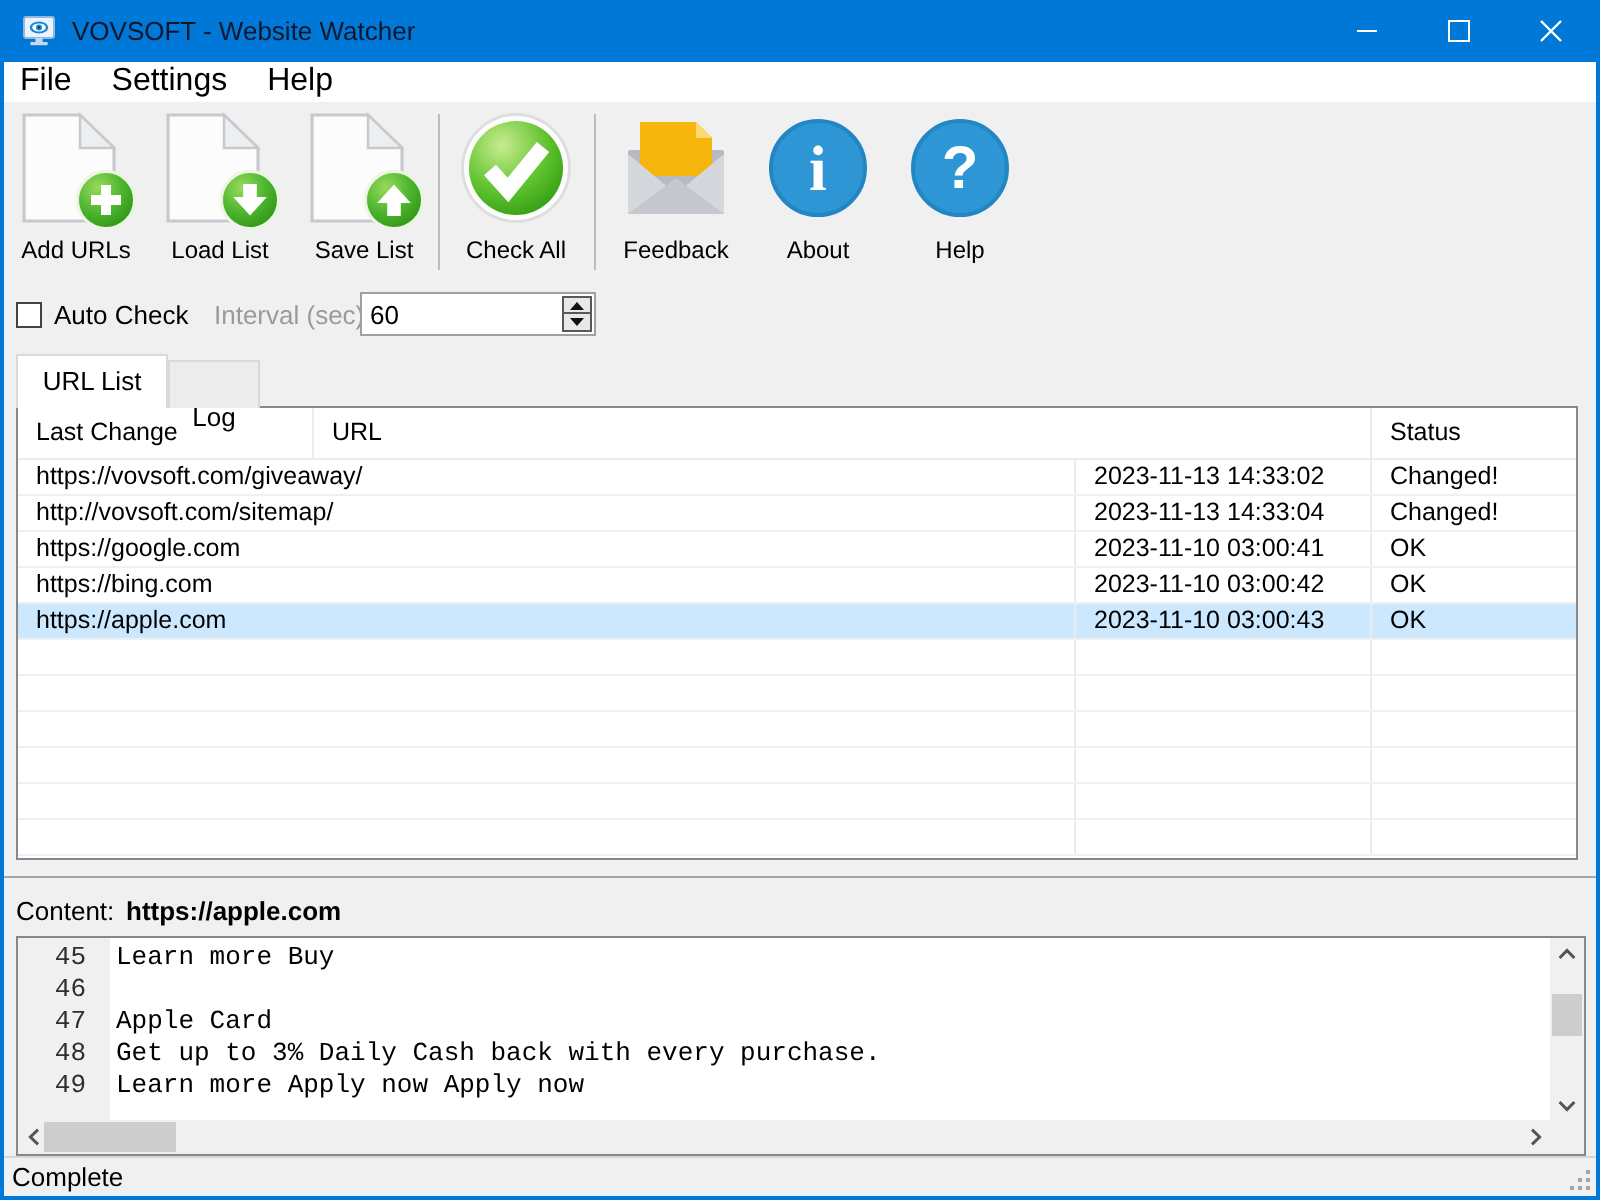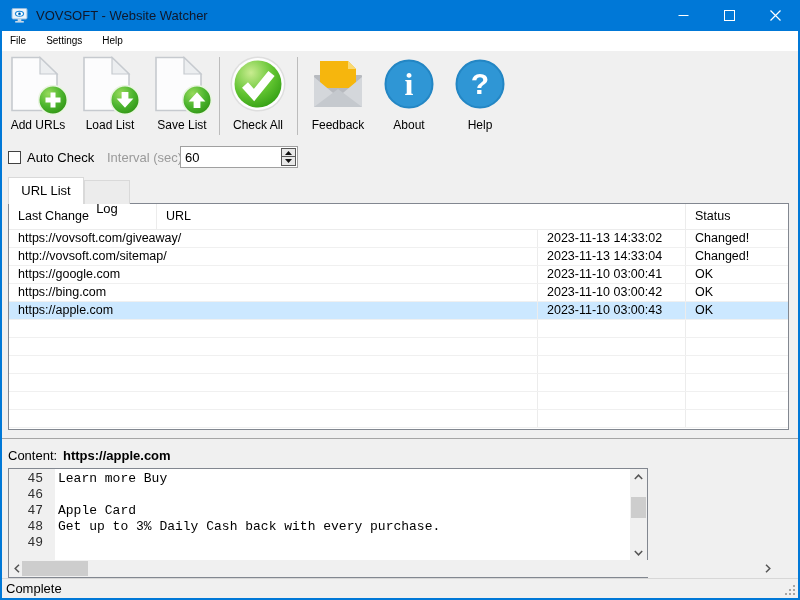--- a/index.html
+++ b/index.html
@@ -10,21 +10,21 @@
 
   
   .titlebar { position:absolute; top:0; left:0; width:796px; height:31px; background:#0078d7; }
   .app-icon { position:absolute; left:9px; top:7px; width:17px; height:17px; }
   .window-title { position:absolute; left:34px; top:0; height:31px; line-height:31px; color:#0f172a; font-size:13px; }
   .caption-buttons { position:absolute; right:0; top:0; height:31px; display:flex; }
   .cap-btn { width:46px; height:31px; display:flex; align-items:center; justify-content:center; }
 
   
   .menubar { position:absolute; top:31px; left:0; width:796px; height:20px; background:#fff; display:flex; align-items:center; }
-  .menu-item { padding:0 10px; height:20px; line-height:20px; font-size:10px; }
+  .menu-item { padding:0 10px; height:20px; line-height:20px; font-size:16px; }
   .menu-item:first-child { padding-left:8px; }
 
   
   .toolbar { position:absolute; top:51px; left:0; width:796px; height:92px; }
   .tbbtn { position:absolute; top:4px; width:68px; height:84px; display:flex; flex-direction:column; align-items:center; }
   .icon-wrap { position:relative; width:58px; height:58px; }
   .tb-label { font-size:12px; margin-top:5px; white-space:nowrap; }
   .badge { position:absolute; right:-2px; bottom:-3px; }
   .tb-sep { position:absolute; top:6px; width:1px; height:78px; background:#bcbcbc; }
 
@@ -57,21 +57,21 @@
   .c-url { width:529px; border-right:1px solid #ececec; }
   .c-change { width:148px; border-right:1px solid #ececec; }
   .c-status { flex:1; }
   .t-selected { background:#cce8ff; }
 
   
   .splitter { position:absolute; top:438px; left:0; width:796px; height:1px; background:#a5a5a5; }
   .content-label { position:absolute; top:448px; left:6px; font-size:13px; }
   .content-url { position:absolute; top:448px; left:61px; font-size:13px; font-weight:bold; }
 
-  .viewer { position:absolute; top:468px; left:6px; width:640px; height:110px; background:#fff; border:1px solid #828790; }
+  .viewer { position:absolute; top:468px; left:6px; width:785px; height:110px; background:#fff; border:1px solid #828790; }
   .code { position:absolute; left:0; top:0; right:17px; bottom:17px; overflow:hidden;
           font-family:"Liberation Mono", monospace; font-size:13px; }
   .gutter-bg { position:absolute; left:0; top:0; bottom:0; width:46px; background:#f0f0f0; }
   .code-lines { position:relative; padding-top:2px; }
   .code-line { display:flex; height:16px; line-height:16px; }
   .ln { width:40px; text-align:right; padding-right:6px; color:#2e2e2e; flex:none; }
   .lt { padding-left:9px; white-space:pre; }
 
   
   .v-scroll { position:absolute; right:0; top:0; width:17px; height:91px; background:#f0f0f0; }
@@ -350,20 +350,21 @@
         <div class="code-line">
           <span class="ln">47</span>
           <span class="lt">Apple Card</span>
         </div>
         <div class="code-line">
           <span class="ln">48</span>
           <span class="lt">Get up to 3% Daily Cash back with every purchase.</span>
         </div>
         <div class="code-line">
           <span class="ln">49</span>
+          <span class="lt">Learn more Apply now Apply now</span>
         </div>
       </div>
     </div>
 
     <div class="v-scroll">
       <div class="sb-btn sb-up">
         <svg width="9" height="6">
             <polyline points="0.8,5 4.5,1.2 8.2,5" fill="none" stroke="#555" stroke-width="1.5"></polyline>
           </svg>
       </div>

